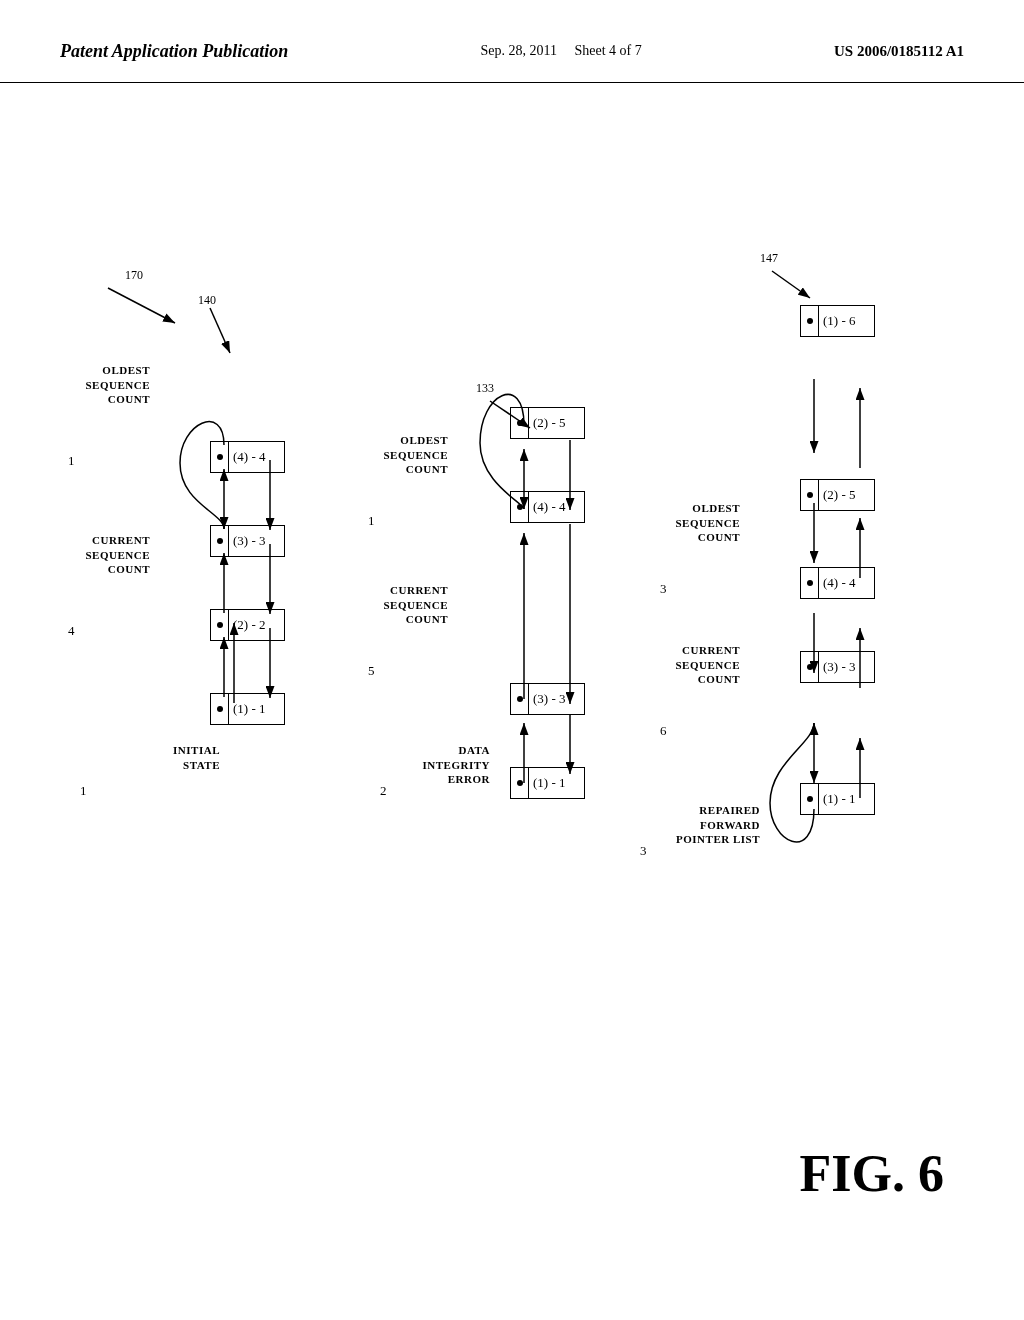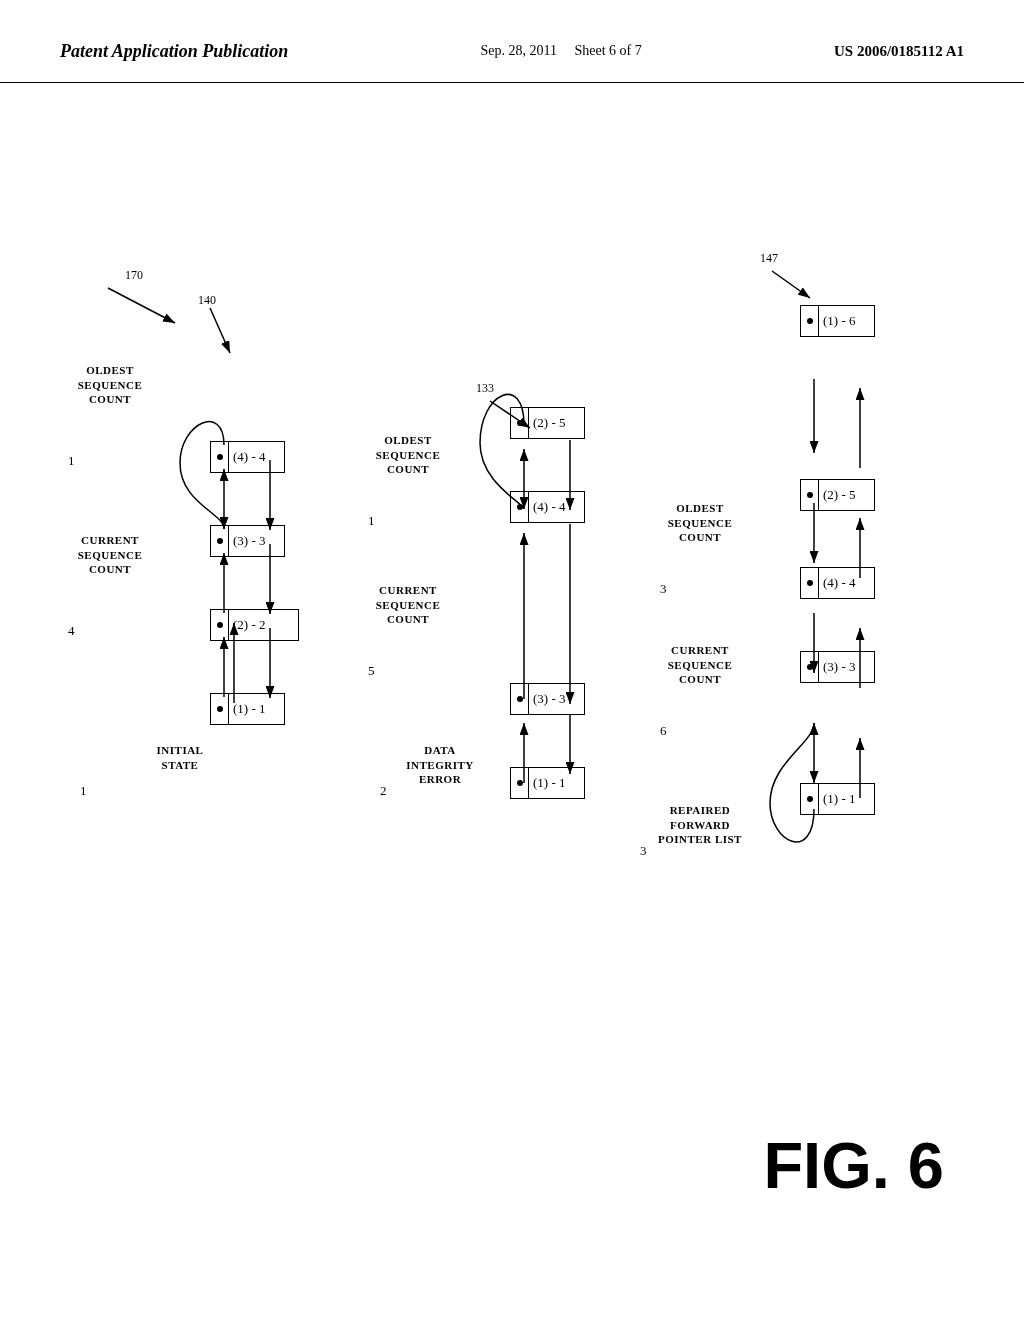--- a/index.html
+++ b/index.html
@@ -40,21 +40,21 @@
       position: relative;
       width: 100%;
       height: 1180px;
     }
 
     
     .label {
       position: absolute;
       font-size: 11px;
       font-weight: bold;
-      text-align: center;
+      text-align: right;
       line-height: 1.3;
       letter-spacing: 0.5px;
     }
 
     
     .num-label {
       position: absolute;
       font-size: 13px;
       font-weight: normal;
     }
@@ -102,33 +102,33 @@
       top: 0;
       left: 0;
       width: 100%;
       height: 100%;
       pointer-events: none;
     }
 
     
     .fig-label {
       position: absolute;
-      font-size: 65px;
+      font-size: 52px;
       font-weight: bold;
-      font-family: Liberation Sans, sans-serif;
+      font-family: Liberation Serif, serif;
     }
   </style>
 </head>
 <body>
 
 <div class="header">
   <div class="header-left">Patent Application Publication</div>
   <div class="header-center">
     <span>Sep. 28, 2011</span>&nbsp;&nbsp;&nbsp;&nbsp;
-    <span>Sheet 6 of 7</span>
+    <span>Sheet 4 of 7</span>
   </div>
   <div class="header-right">US 2006/0185112 A1</div>
 </div>
 
 <div class="diagram-area">
 
   <svg class="arrows-svg">
     <defs>
       <marker id="arrowhead" markerWidth="8" markerHeight="6" refX="8" refY="3" orient="auto">
         <polygon points="0 0, 8 3, 0 6" fill="#000"></polygon>
@@ -214,21 +214,21 @@
     <div class="val-cell">(4) - 4</div>
   </div>
 
   <div class="ll-node" style="left:210px; top:442px; width:75px;">
     <div class="ptr-cell">
         <span class="dot"></span>
       </div>
     <div class="val-cell">(3) - 3</div>
   </div>
 
-  <div class="ll-node" style="left:210px; top:526px; width:89px;">
+  <div class="ll-node" style="left:210px; top:526px; width:75px;">
     <div class="ptr-cell">
         <span class="dot"></span>
       </div>
     <div class="val-cell">(2) - 2</div>
   </div>
 
   <div class="ll-node" style="left:210px; top:610px; width:75px;">
     <div class="ptr-cell">
         <span class="dot"></span>
       </div>

